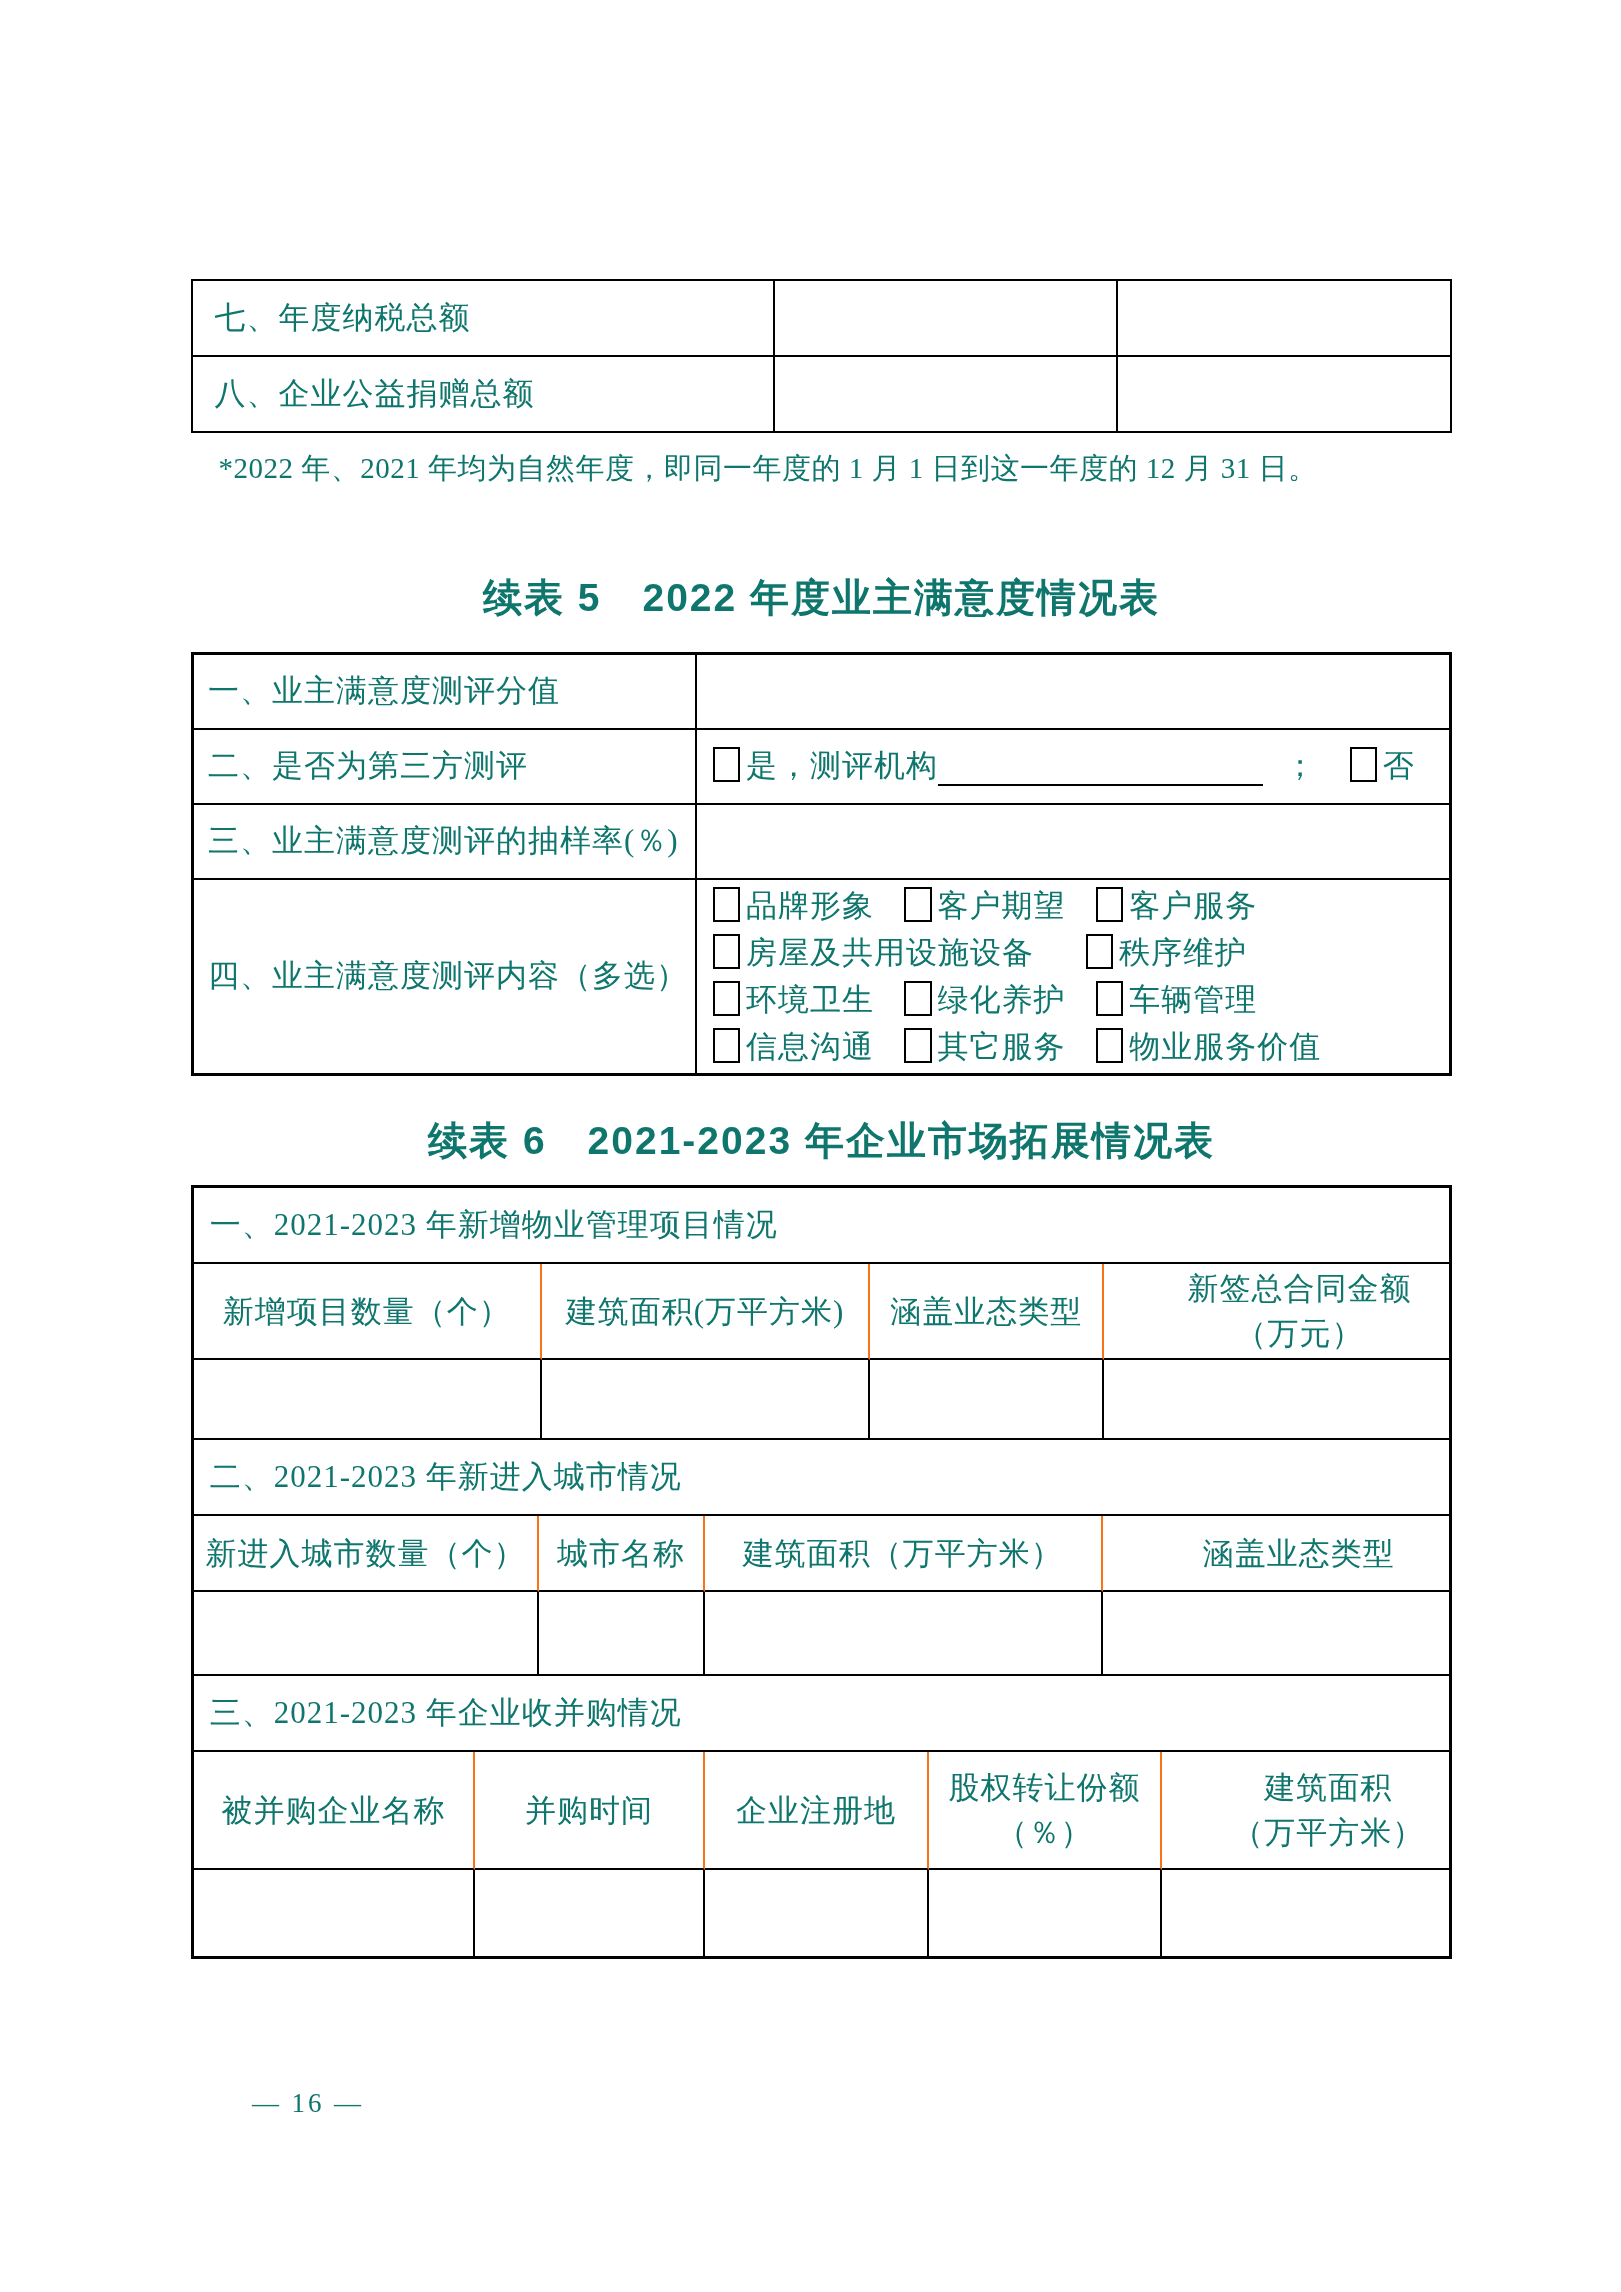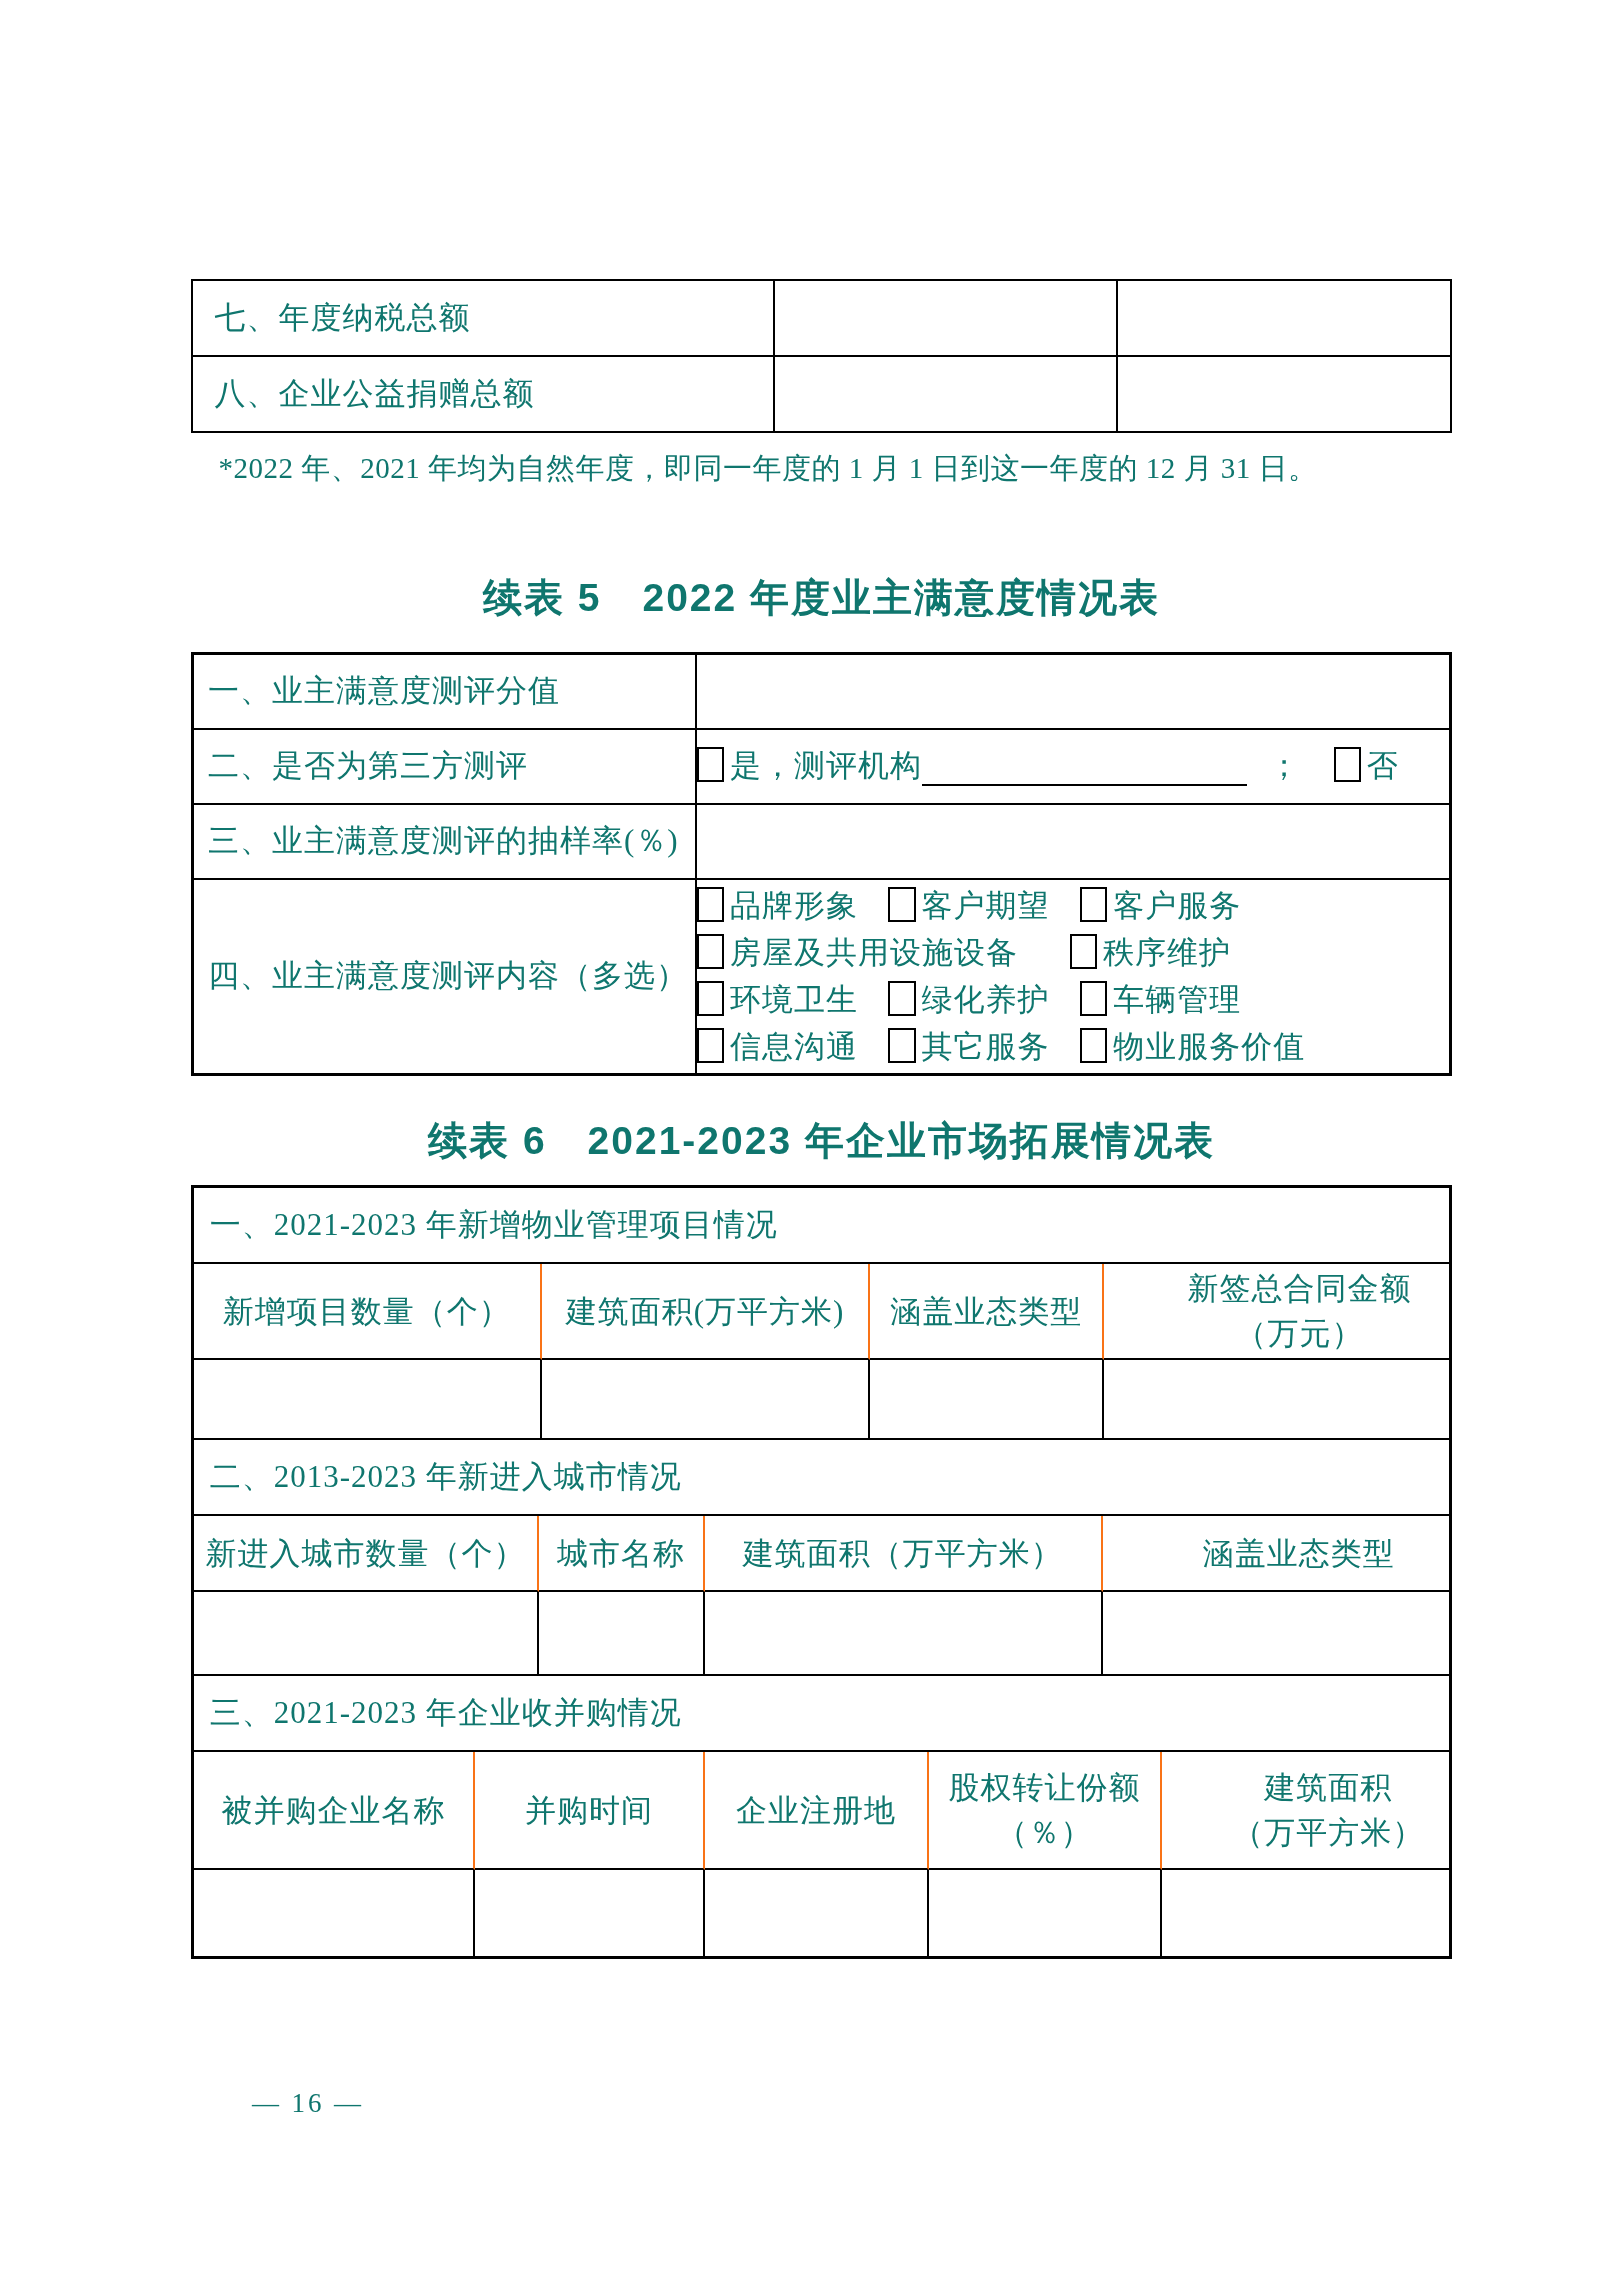--- a/index.html
+++ b/index.html
@@ -64,21 +64,21 @@
   }
   table.t5 td {
     border: solid #000;
     border-width: 2.9px 2px;
     font-size: 31px;
     vertical-align: middle;
   }
   table.t5 tr.r td { height: 75px; }
   table.t5 tr.r4 td { height: 196px; }
   table.t5 td.lab { padding-left: 14px; letter-spacing: 1px; }
-  table.t5 td.val { padding-left: 0; letter-spacing: 1px; }
+  table.t5 td.val { padding-left: 16px; letter-spacing: 1px; }
 
   .cb {
     display: inline-block;
     width: 27.4px;
     height: 35px;
     border: 2px solid #000;
     vertical-align: -5.9px;
     margin-right: 5.9px;
     background: #fff;
   }
@@ -248,21 +248,21 @@
         </div>
         <div class="t6grid">
           <div class="dcell"></div>
           <div class="dcell"></div>
           <div class="dcell"></div>
           <div class="dcell"></div>
         </div>
       </div>
 
       <div class="t6sec sec2">
-        <div class="t6title">二、2013-2023 年新进入城市情况</div>
+        <div class="t6title">二、2021-2023 年新进入城市情况</div>
         <div class="t6grid">
           <div class="hcell">
               <span>新进入城市数量（个）</span>
             </div>
           <div class="hcell">
               <span>城市名称</span>
             </div>
           <div class="hcell">
               <span>建筑面积（万平方米）</span>
             </div>

